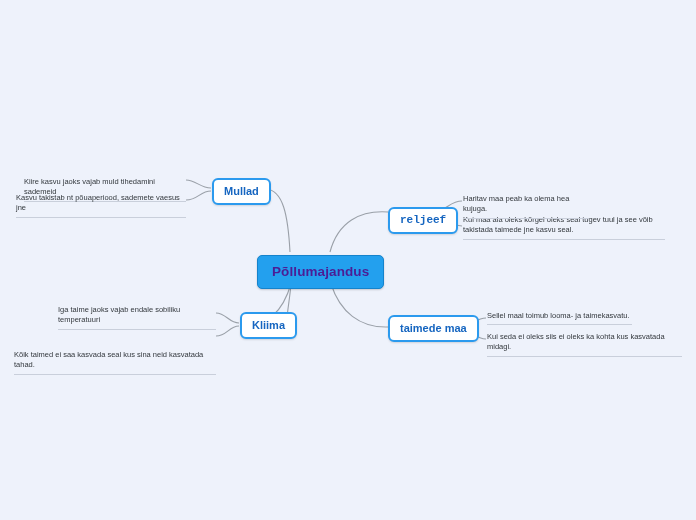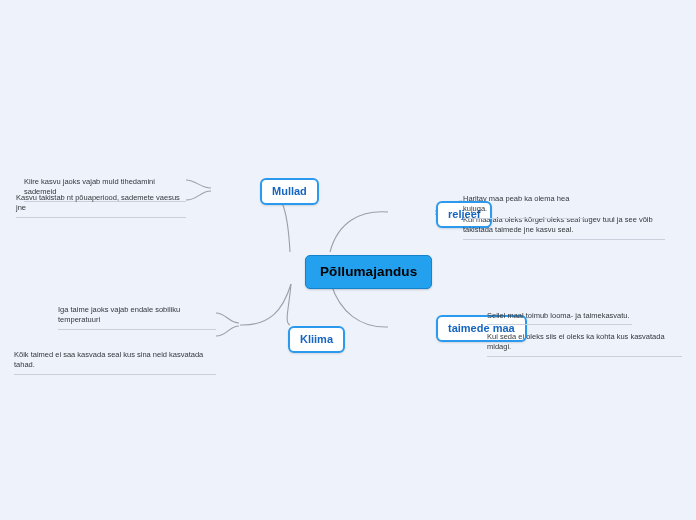--- a/index.html
+++ b/index.html
@@ -25,28 +25,27 @@
     width: 696px;
     height: 520px;
     pointer-events: none;
   }
 
   
   .node {
     position: absolute;
     box-sizing: border-box;
     white-space: nowrap;
-    margin-left: 48px;
   }
 
   .root-node {
     background: #23a0ee;
     border: 1px solid #1583cc;
     border-radius: 5px;
-    color: #000000;
+    color: #4c1d95;
     font-weight: bold;
     font-size: 13.5px;
     padding: 8px 14px 9px 14px;
     box-shadow: 0 1px 2px rgba(0,0,0,0.18);
     letter-spacing: 0.1px;
   }
 
   .branch-node {
     background: #ffffff;
     border: 2px solid #2b9aee;
@@ -100,27 +99,27 @@
   </svg>
 
   <div class="node root-node" style="left:257px; top:255px;">Põllumajandus</div>
 
   <div class="node branch-node" style="left:212px; top:178px;">Mullad</div>
 
   <div class="leaf-node" style="left:24px; top:177px; width:162px;">Kiire kasvu jaoks vajab muld tihedamini sademeid</div>
 
   <div class="leaf-node" style="left:16px; top:193px; width:170px;">Kasvu takistab nt põuaperiood, sademete vaesus jne</div>
 
-  <div class="node branch-node" style="left:388px; top:201px;">reljeef</div>
+  <div class="node branch-node" style="left:388px; top:207px;font-family:Liberation Mono, monospace;">reljeef</div>
 
   <div class="leaf-node" style="left:463px; top:215px; width:202px; white-space:normal;">Kui maa ala oleks kõrgel oleks seal tugev tuul ja see võib takistada taimede jne kasvu seal.</div>
 
   <div class="leaf-node" style="left:463px; top:194px; width:126px;">Haritav maa peab ka olema hea kujuga.</div>
 
-  <div class="node branch-node" style="left:240px; top:326px;text-align:center;">Kliima</div>
+  <div class="node branch-node" style="left:240px; top:312px;text-align:center;">Kliima</div>
 
   <div class="leaf-node" style="left:58px; top:305px; width:158px;">Iga taime jaoks vajab endale sobiliku temperatuuri</div>
 
   <div class="leaf-node" style="left:14px; top:327px; width:202px; white-space:normal;margin-top:23px;">Kõik taimed ei saa kasvada seal kus sina neid kasvatada tahad.</div>
 
   <div class="node branch-node" style="left:388px; top:315px;">taimede maa</div>
 
   <div class="leaf-node" style="left:487px; top:311px; width:145px;">Sellel maal toimub looma- ja taimekasvatu.</div>
 
   <div class="leaf-node" style="left:487px; top:332px; width:195px;">Kui seda ei oleks siis ei oleks ka kohta kus kasvatada midagi.</div>

